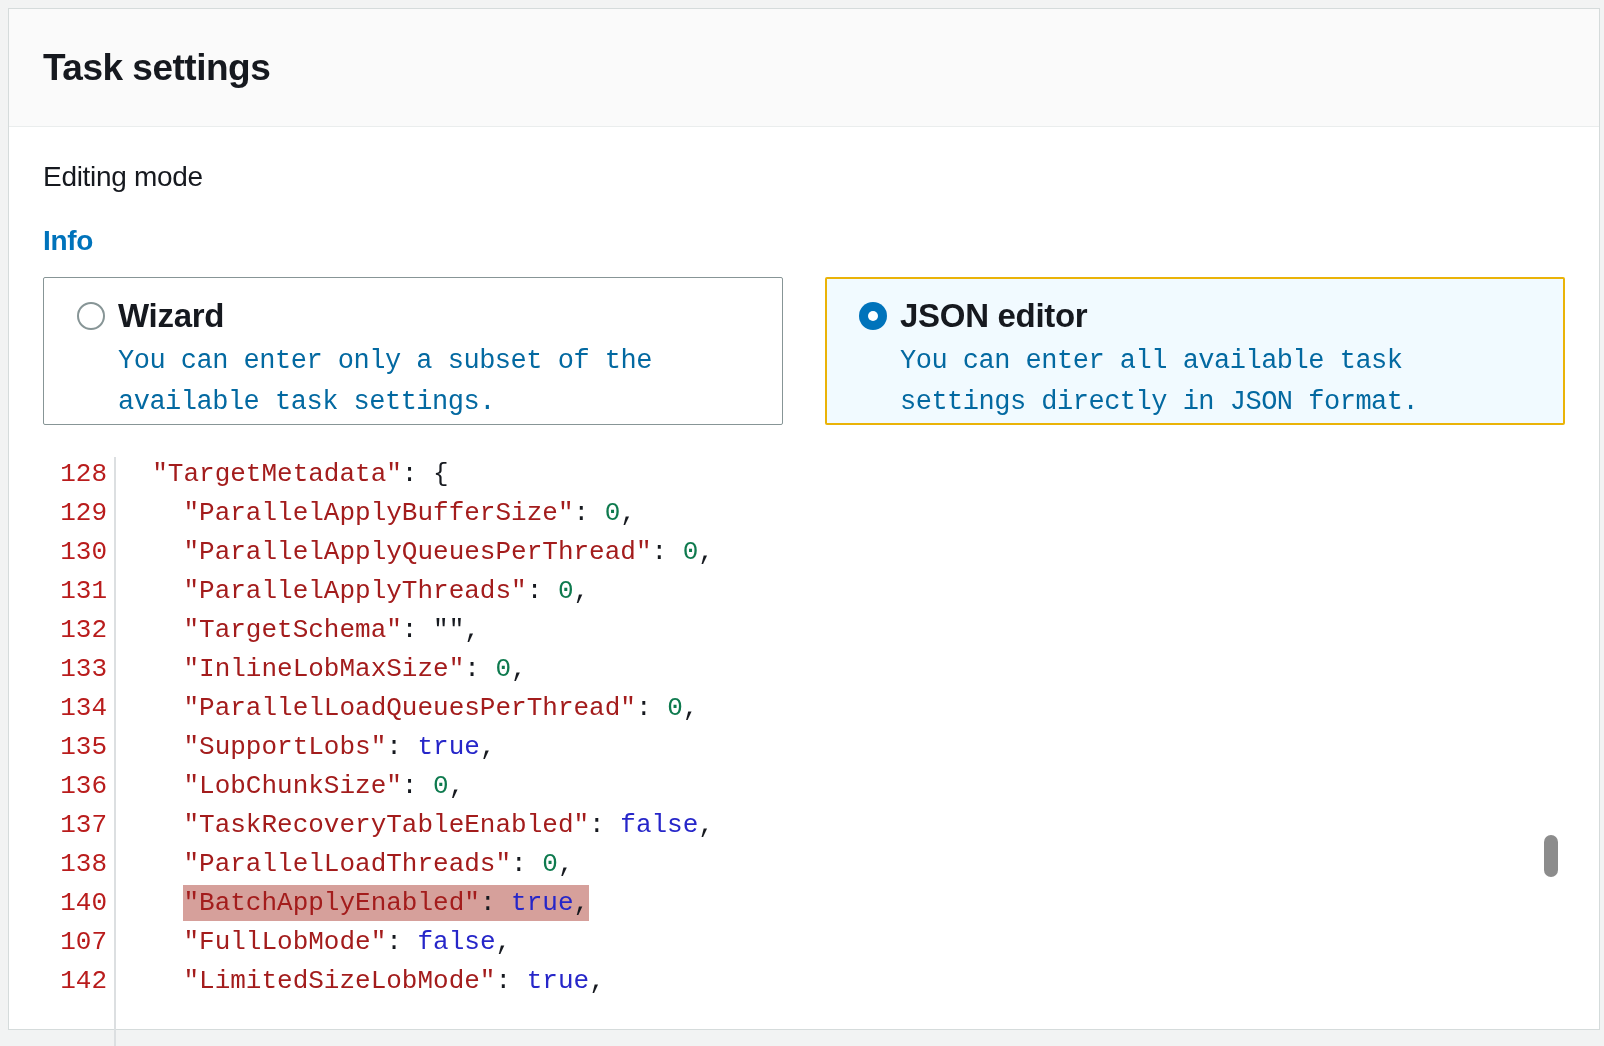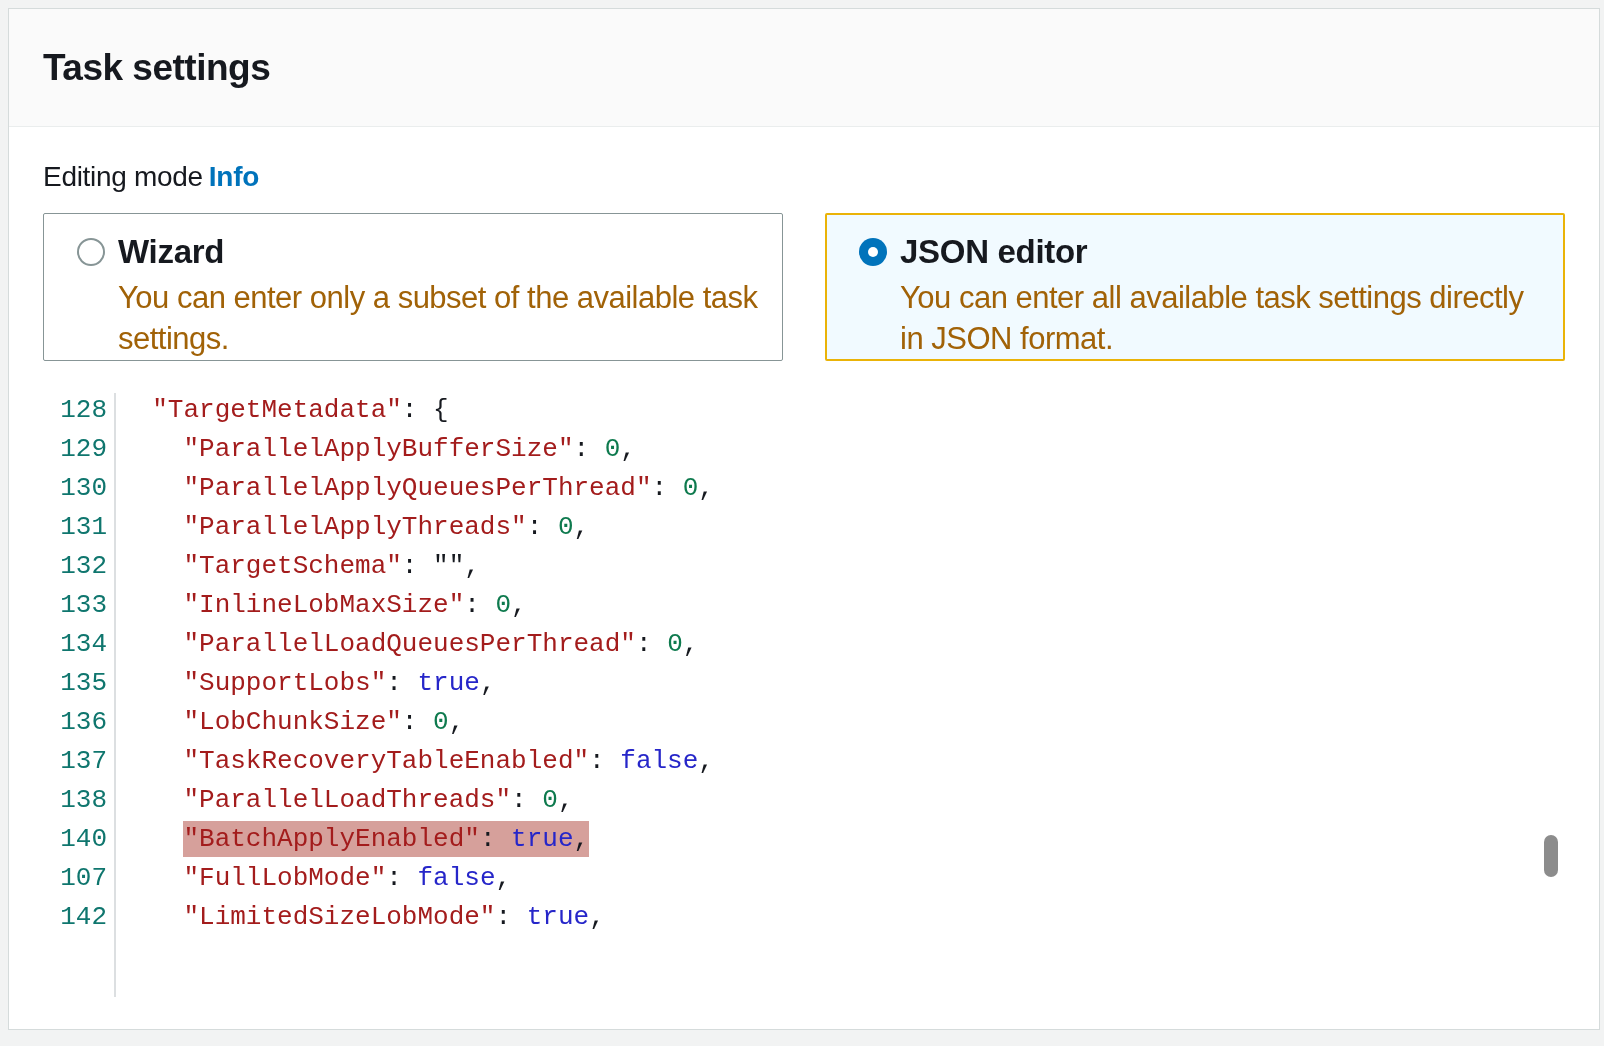--- a/index.html
+++ b/index.html
@@ -23,22 +23,22 @@
     background:#fafafa;
     border-bottom:1px solid #eaeded;
     display:flex;align-items:center;
     padding-left:34px;
   }
   .card-title{
     font-size:37px;font-weight:700;color:#16191f;letter-spacing:-0.5px;
   }
   .card-body{padding:30px 34px 0 34px;}
   .editing-row{
-    display:flex;align-items:baseline;gap:6px;
-    font-size:28px;margin:4px 0 20px 0;
+    display:flex;align-items:baseline;gap:32px;
+    font-size:28px;margin:4px 0 20px 0;flex-direction:column;
   }
   .editing-label{color:#16191f;letter-spacing:-0.3px;}
   .info-link{color:#0073bb;font-weight:700;cursor:pointer;letter-spacing:-0.3px;}
   .tiles{display:flex;gap:42px;}
   .tile{
     width:740px;height:148px;
     box-sizing:border-box;
     border:1px solid #879596;
     border-radius:2px;
     background:#ffffff;
@@ -63,40 +63,40 @@
   .tile.selected .radio{
     border:none;background:#0073bb;
   }
   .tile.selected .radio::after{
     content:"";position:absolute;left:9px;top:9px;
     width:10px;height:10px;border-radius:50%;background:#ffffff;
   }
   .tile-text{margin-left:13px;}
   .tile-label{font-size:33px;font-weight:700;letter-spacing:-0.3px;line-height:32px;}
   .tile-desc{
-    font-size:31px;color:#a16207;letter-spacing:-0.5px;
-    margin-top:9px;line-height:41px;max-width:640px;
+    font-size:27px;color:#0369a1;letter-spacing:-0.5px;
+    margin-top:9px;line-height:41px;max-width:640px;font-family:Liberation Mono, monospace;
   }
   
   .editor{
     position:relative;
     margin:30px 0 0 8px;
     font-family:"Liberation Mono", monospace;
     font-size:26px;
     line-height:39px;
   }
   .gutter-rule{
     position:absolute;left:63px;top:2px;height:604px;
     width:2px;background:#dcdfe1;
   }
   .code-line{display:flex;height:39px;white-space:pre;}
   .ln{
     display:inline-block;width:56px;flex:0 0 auto;
     text-align:right;padding-right:9px;
-    color:#0f766e;
+    color:#b91c1c;
     user-select:none;
   }
   .code{padding-left:5px;}
   .tok-key{color:#a31c1c;}
   .tok-num{color:#0e7a4e;}
   .tok-bool{color:#2626c9;}
   .tok-punc{color:#16191f;}
   .tok-str{color:#16191f;}
   .hl{background:#d6a09b;box-shadow:0 3px 0 #d6a09b, 0 -3px 0 #d6a09b;}
   

